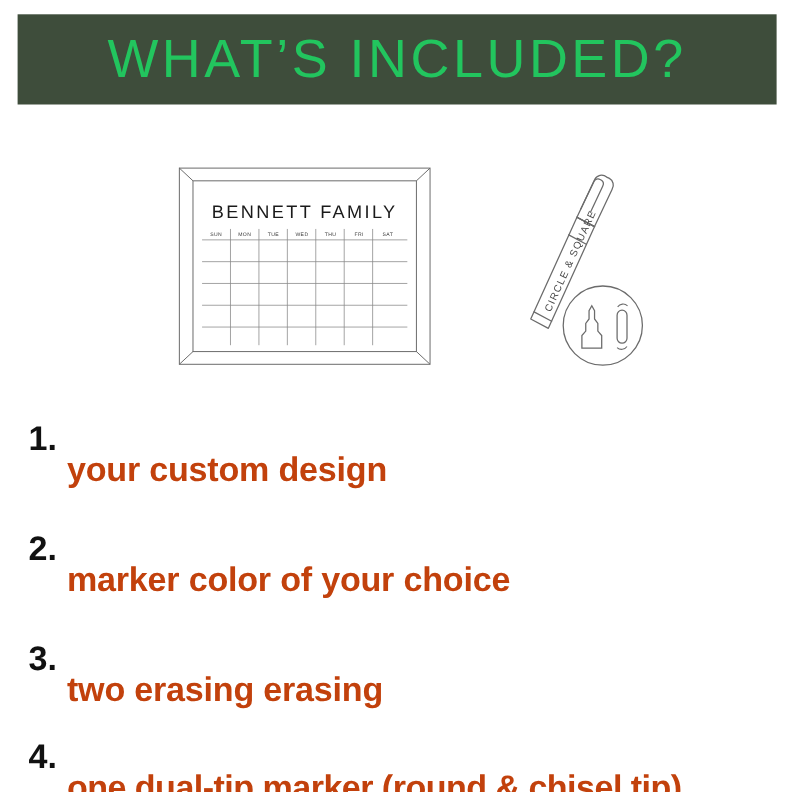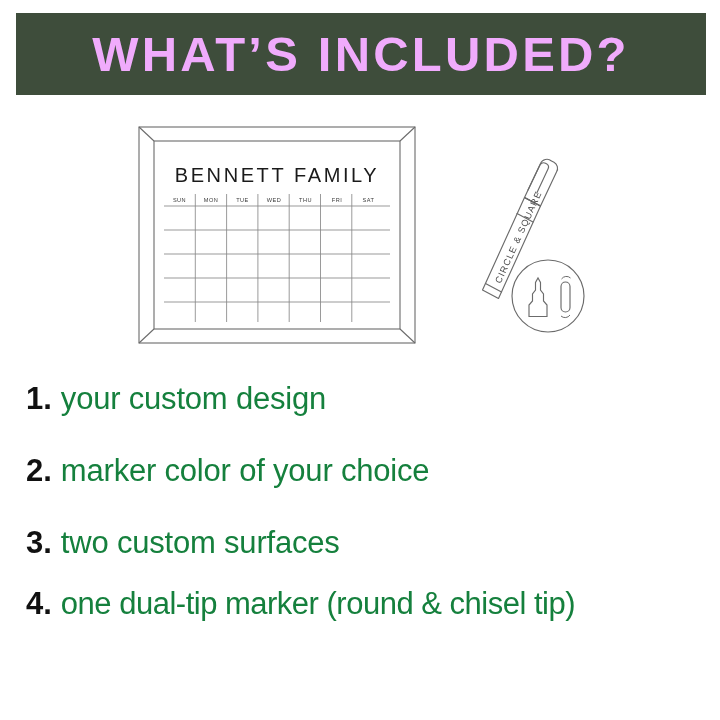--- a/index.html
+++ b/index.html
@@ -21,44 +21,44 @@
     left: 16px;
     top: 13px;
     width: 690px;
     height: 82px;
     background: #3e4d3b;
     display: flex;
     align-items: center;
     justify-content: center;
   }
   #header-title {
-    color: #f0abfc;
+    color: #22c55e;
     font-size: 49px;
-    font-weight: 700;
+    font-weight: 400;
     letter-spacing: 3.2px;
     line-height: 1;
     white-space: nowrap;
     font-family: "Liberation Sans", sans-serif;
   }
 
   
   #illustrations {
     position: absolute;
     left: 0;
     top: 108px;
     width: 720px;
     height: 262px;
   }
 
   .calendar-wrap {
     position: absolute;
     left: 138px;
-    top: 18px;
+    top: 44px;
     width: 278px;
-    height: 218px;
+    height: 180px;
   }
   .marker-wrap {
     position: absolute;
     left: 470px;
     top: 48px;
     width: 130px;
     height: 200px;
   }
   .calendar-wrap svg, .marker-wrap svg {
     display: block;
@@ -108,24 +108,25 @@
     font-size: 31px;
     font-weight: 700;
     color: #111111;
     line-height: 1.22;
     flex: 0 0 auto;
     margin-right: 9px;
     letter-spacing: 0px;
   }
   .feature-text {
     font-size: 31px;
-    font-weight: 400;
-    color: #15803d;
+    font-weight: 700;
+    color: #c2410c;
     line-height: 1.22;
     letter-spacing: -0.2px;
+    margin-top: 28px;
   }
   .feature-text .line2 {
     display: block;
   }
   #feature-item-3 { margin-bottom: 24px; }
   #feature-item-4 .feature-text { letter-spacing: -0.5px; }
 </style>
 </head>
 <body>
 
@@ -219,20 +220,20 @@
     <span class="feature-num">1.</span>
     <span class="feature-text">your custom design</span>
   </li>
   <li class="feature-item" id="feature-item-2">
     <span class="feature-num">2.</span>
     <span class="feature-text">marker color of your choice</span>
   </li>
   <li class="feature-item" id="feature-item-3">
     <span class="feature-num">3.</span>
     <span class="feature-text">
-      <span> two custom surfaces</span>
+      <span> two erasing erasing</span>
     </span>
   </li>
   <li class="feature-item" id="feature-item-4">
     <span class="feature-num">4.</span>
     <span class="feature-text">one dual-tip marker (round &amp; chisel tip)</span>
   </li>
 </ul>
 
 </body></html>

